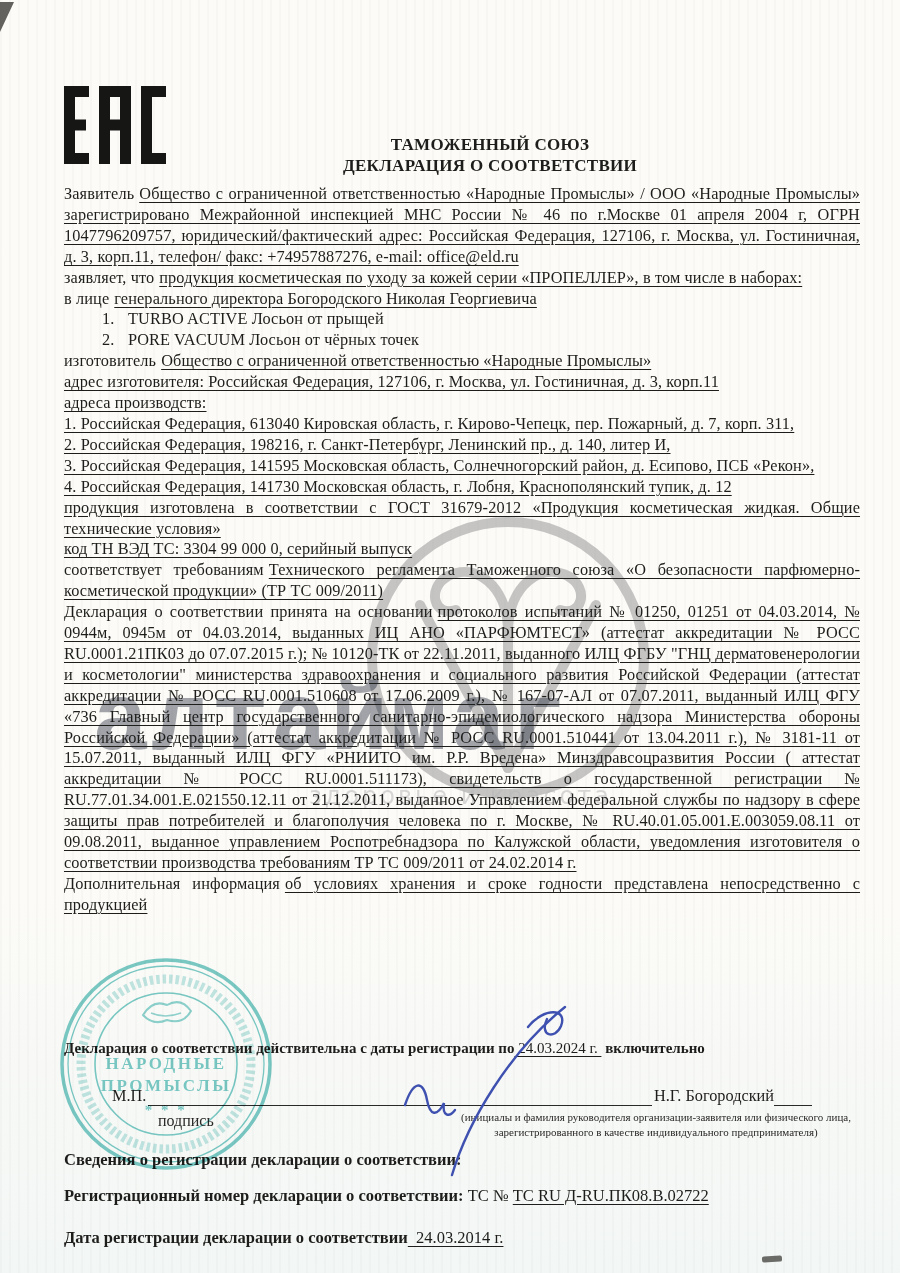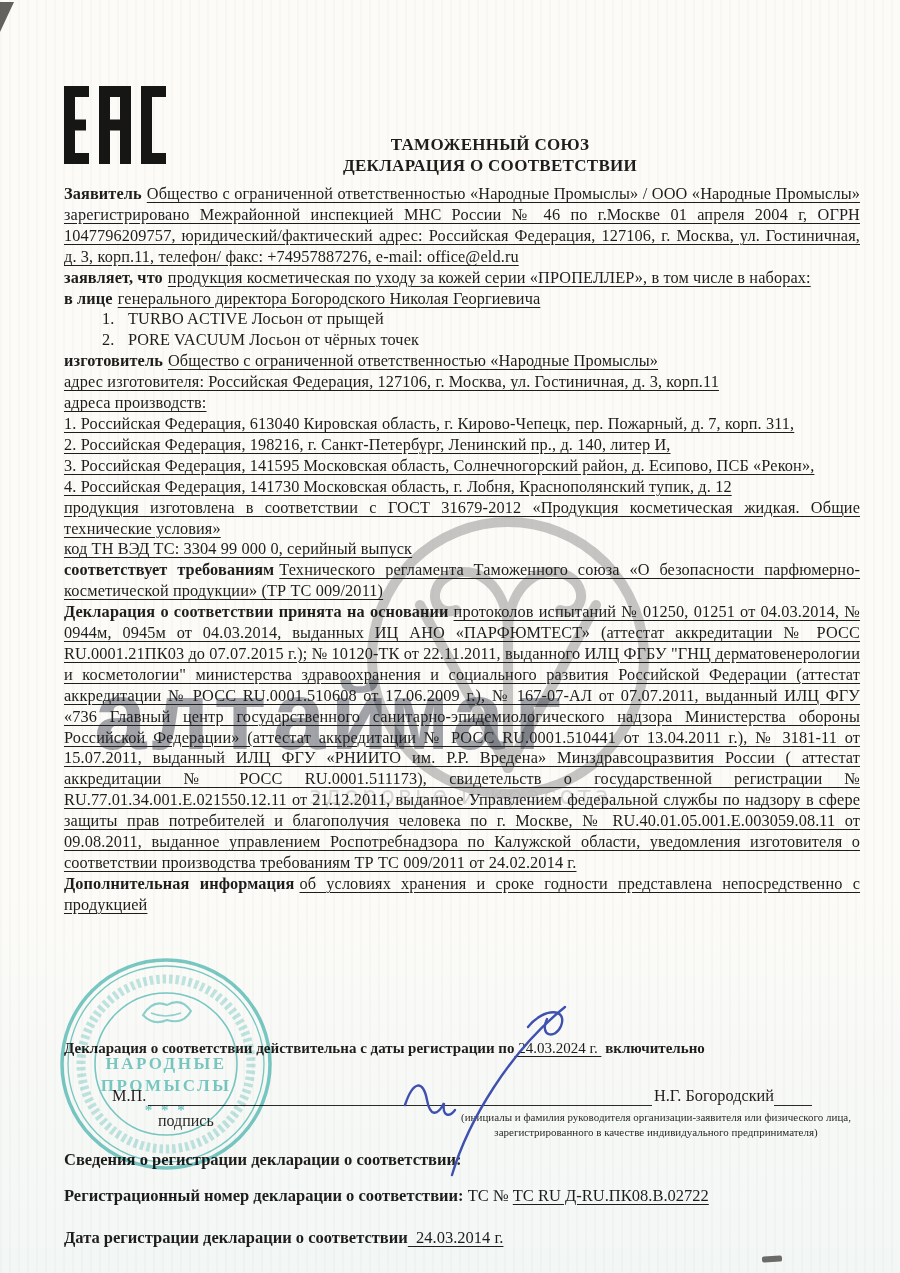--- a/index.html
+++ b/index.html
@@ -25,21 +25,21 @@
   
   .body-text{
     position:absolute;left:64px;top:184px;width:796px;z-index:2;
     font-size:16.3px;line-height:20.9px;letter-spacing:.12px;
   }
   p.para{margin:0;}
   .just{text-align:justify;}
   .b{font-weight:bold;}
   .u{text-decoration:underline;text-decoration-thickness:1px;text-underline-offset:3px;}
   .nw{white-space:nowrap;}
-  .lbl{font-weight:bold;margin-right:5px;margin-top:48px;}
+  .lbl{font-weight:normal;margin-right:5px;margin-top:48px;}
   .mt-s{margin-top:10px;}
   .mt-m{margin-top:16px;}
   .mt-l{margin-top:20px;}
   .list-row{padding-left:38px;}
   .list-num{display:inline-block;width:26px;}
   
   .validity{position:absolute;left:64px;top:1040px;width:796px;z-index:2;font-size:15px;}
   .sig-row{
     position:absolute;left:64px;top:1086px;width:700px;z-index:2;
     display:flex;align-items:flex-end;font-size:16.3px;margin-left:48px;

